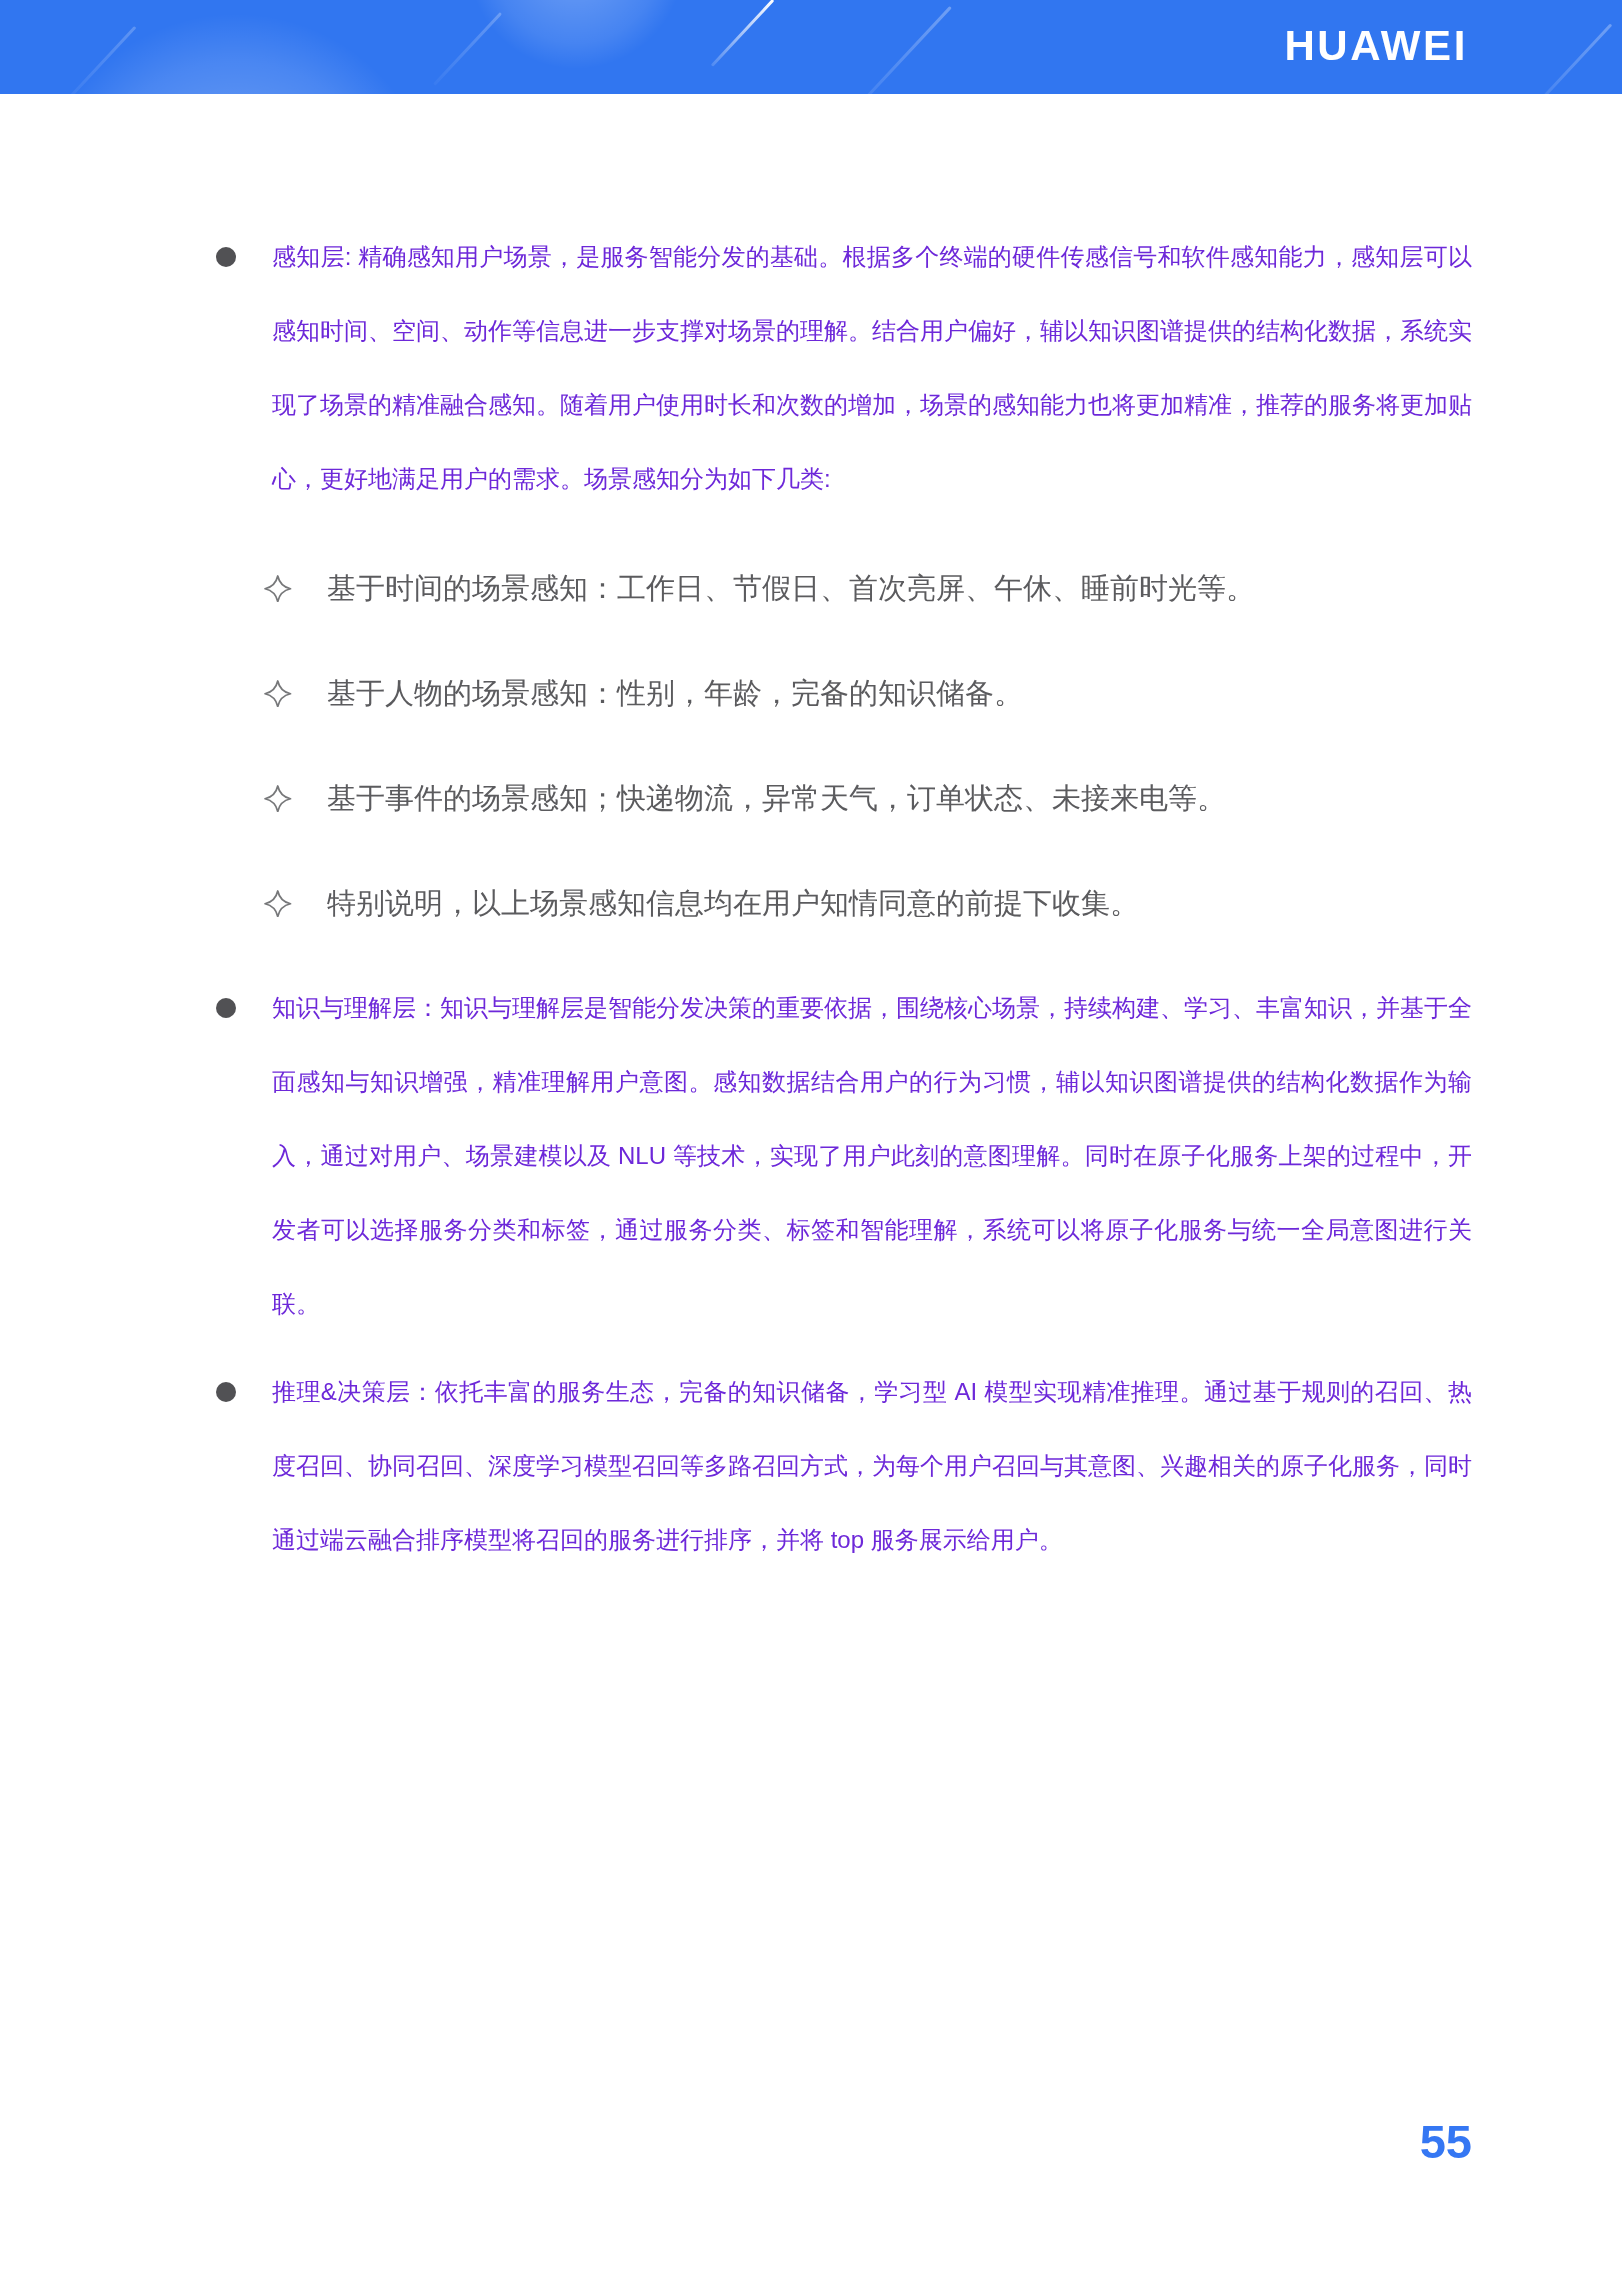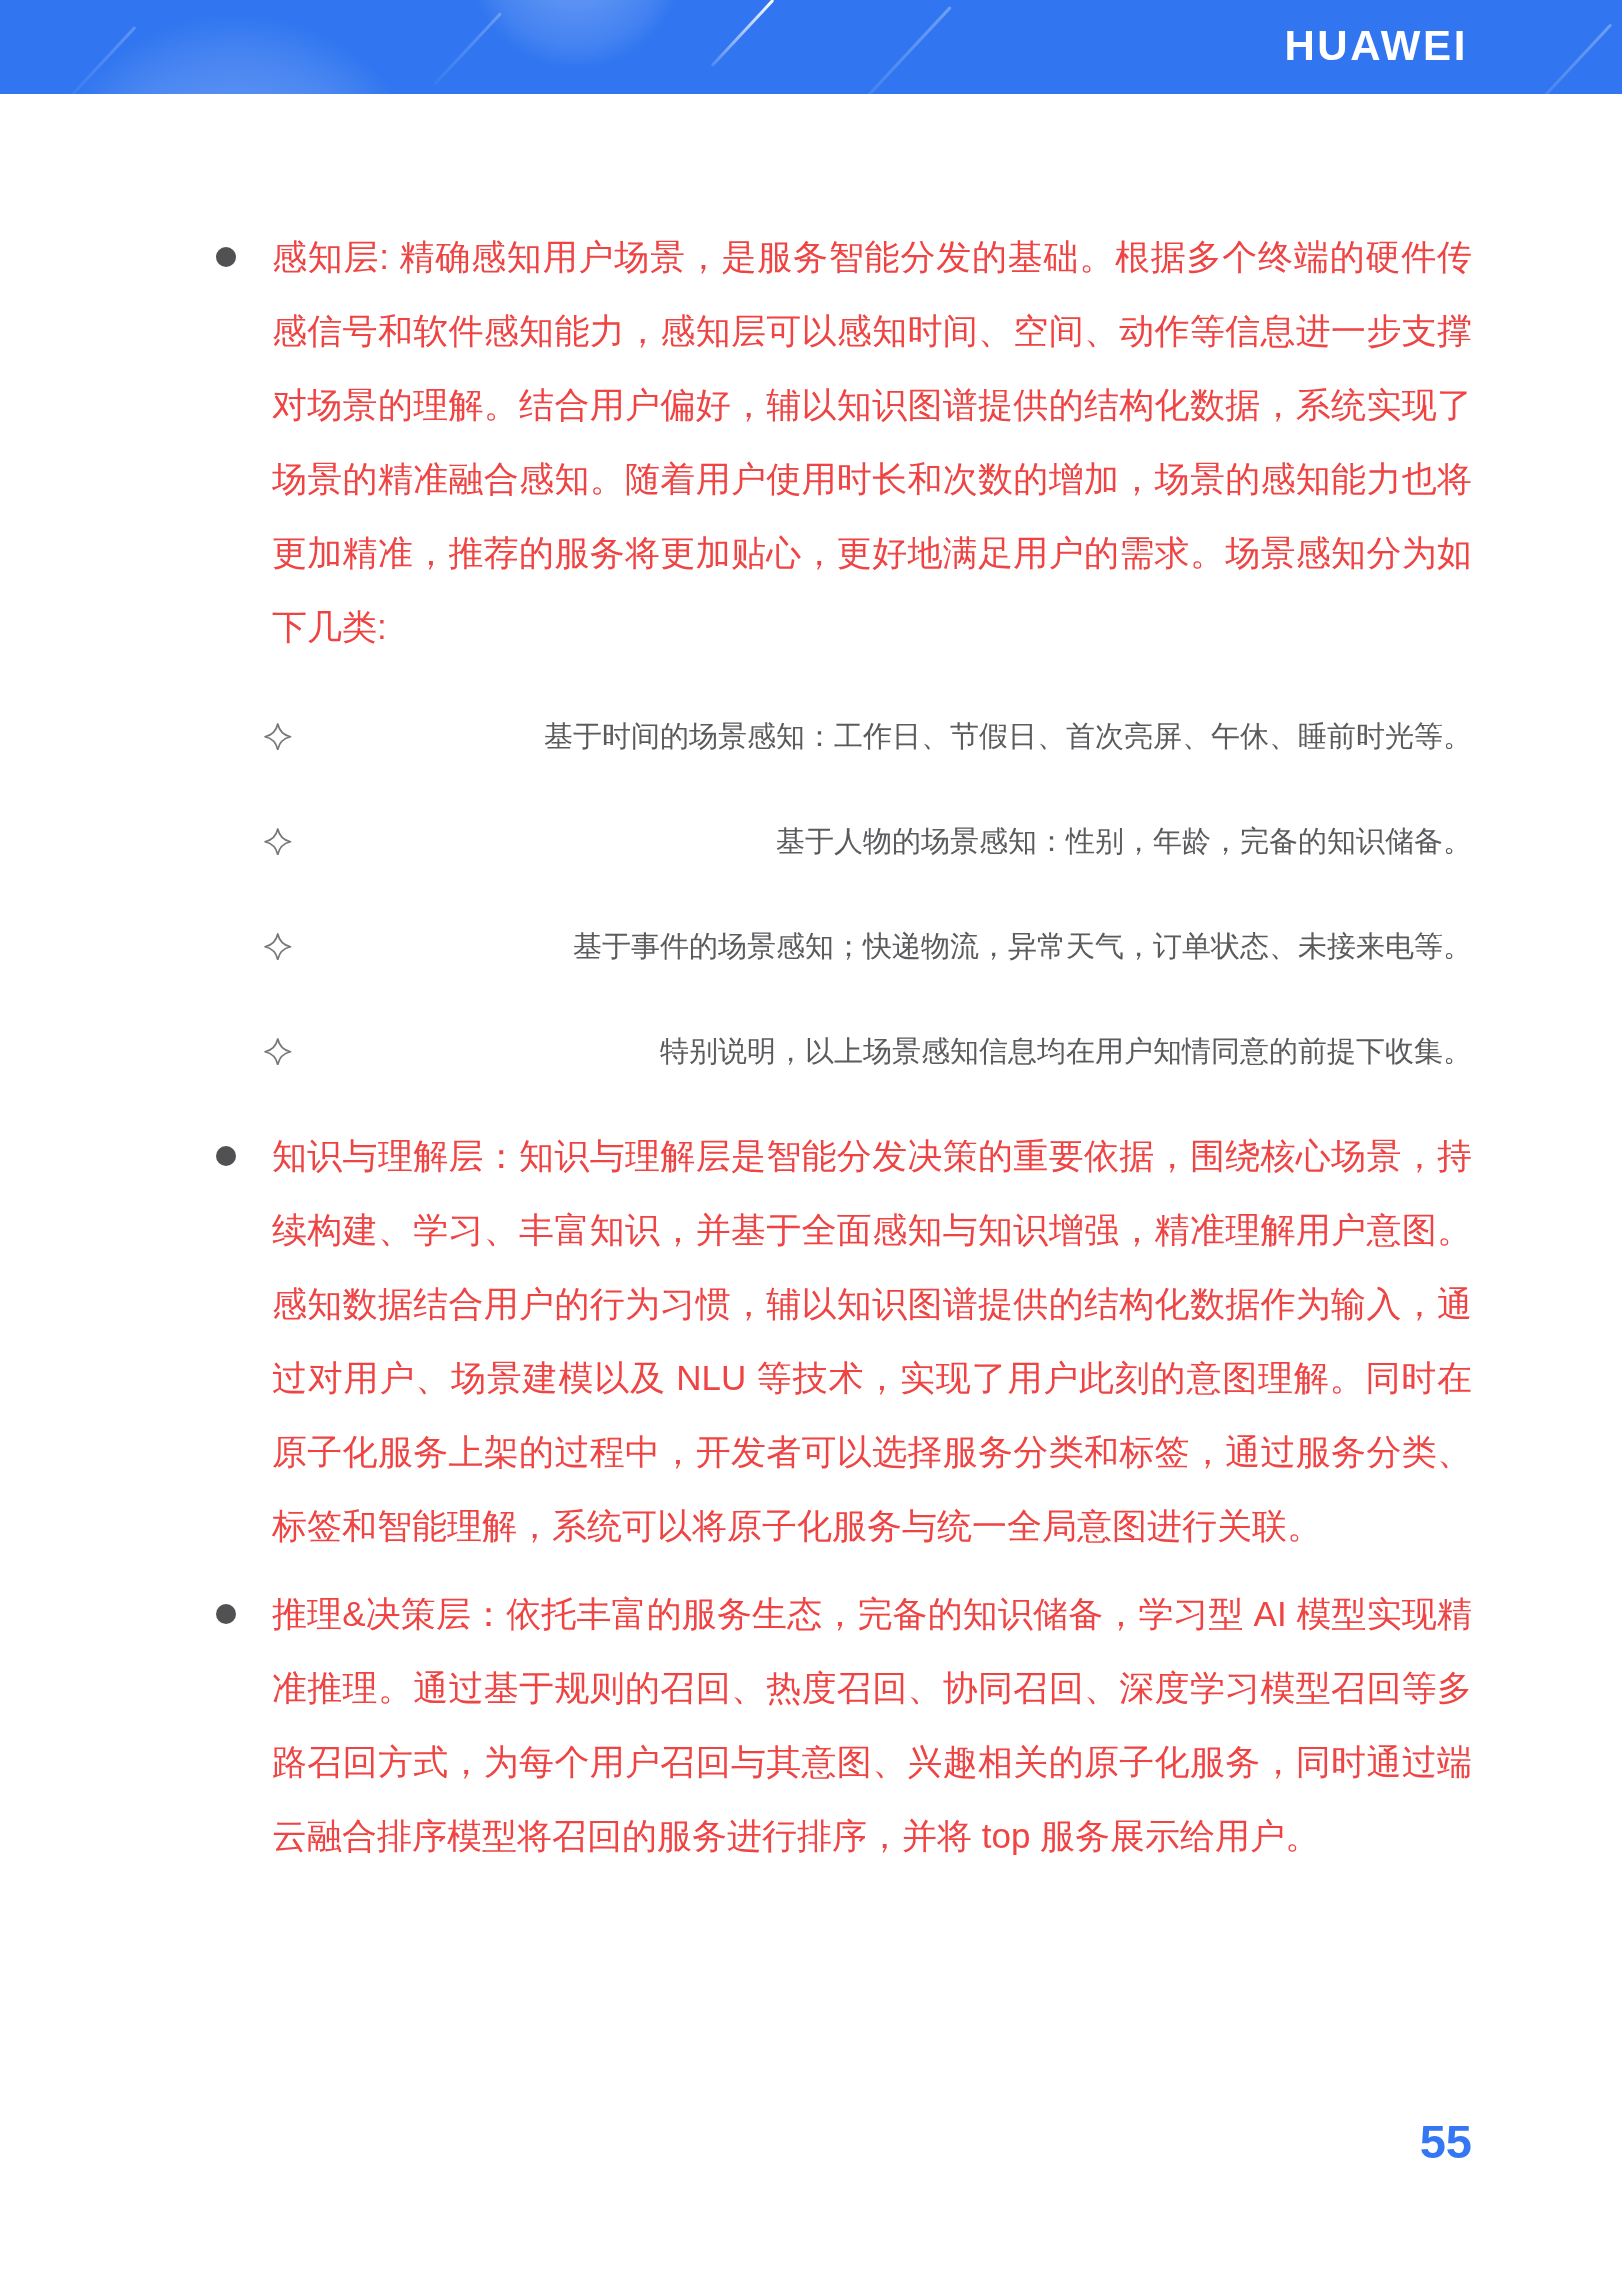--- a/index.html
+++ b/index.html
@@ -58,27 +58,27 @@
     position: absolute;
     left: 0;
     top: 27px;
     width: 20px;
     height: 20px;
     border-radius: 50%;
     background: #515154;
   }
   .bullet .para {
     margin: 0 0 0 56px;
-    font-size: 35px;
+    font-size: 24px;
     line-height: 74px;
     text-align: justify;
-    color: #ef4444;
+    color: #6d28d9;
   }
   .sub-list { margin-top: 35px; margin-bottom: 31px; }
-  .sub-item { position: relative; text-align: right; }
+  .sub-item { position: relative; }
   .sub-item + .sub-item { margin-top: 31px; }
   .sub-item .star {
     position: absolute;
     left: 48px;
     top: 23.6px;
     width: 27.5px;
     height: 27.5px;
   }
   .sub-item .sub-text {
     display: block;

